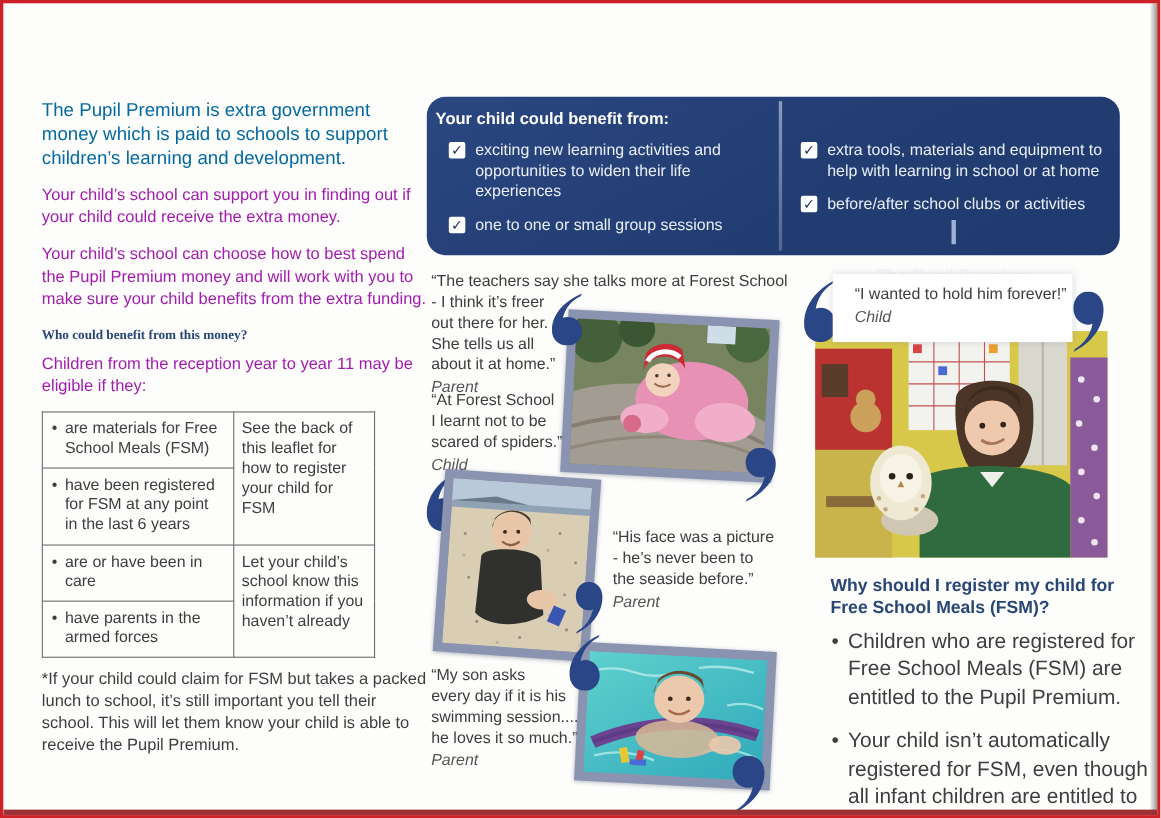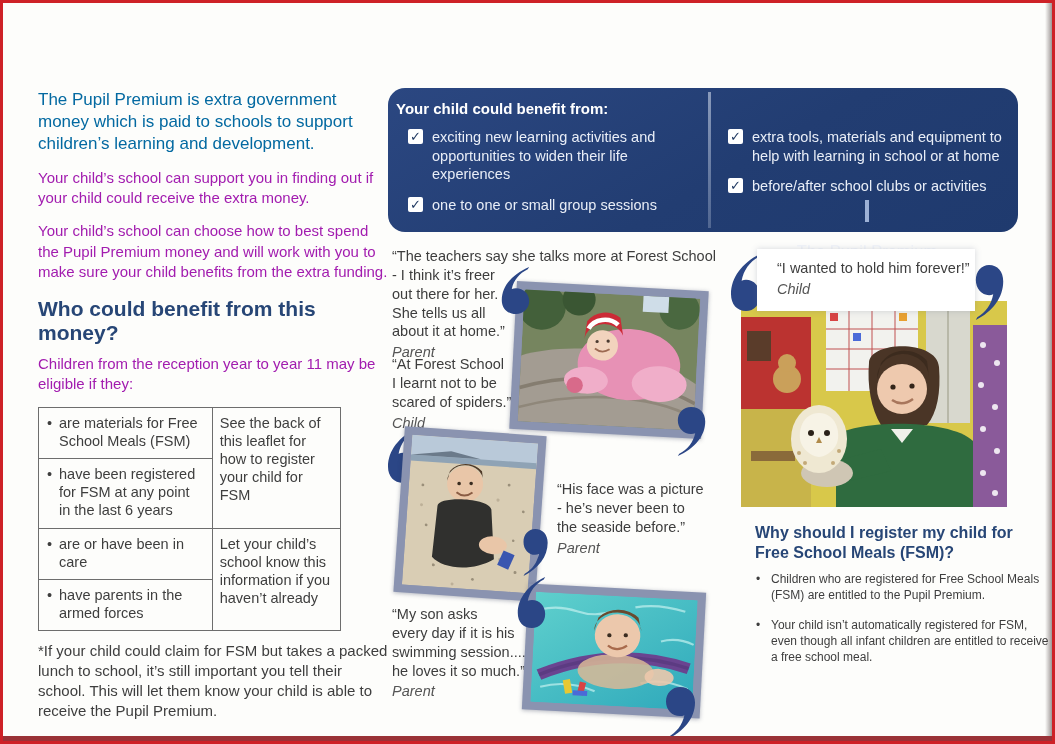--- a/index.html
+++ b/index.html
@@ -15,21 +15,21 @@
   
   .title{
     left:33px; top:14px; width:900px;
     font-size:41px; font-weight:bold; letter-spacing:-0.5px;
     color:#2e4c82;
   }
   
   .leftcol{left:35px; top:86px; width:352px;}
   .intro{font-size:17px; line-height:1.3; color:#0369a1; margin:0 0 13px 0;}
   .para{font-size:15px; line-height:1.34; color:#a21caf; margin:0 0 13px 0;}
-  .subhead{font-size:21px; font-weight:bold; color:#274676; margin:15px 0 9px 0;}
+  .subhead{font-size:12px; font-weight:bold; color:#274676; margin:15px 0 9px 0;font-family:Liberation Serif, serif;}
   table.elig{
     border-collapse:collapse; width:303px; margin:3px 0 10px 0;
     font-size:14.5px; line-height:1.25; color:#3e3e3e;
   }
   table.elig td{border:1px solid #6d6d6d; vertical-align:top; padding:6px 7px 8px 7px;}
   td.lc{width:168px;}
   td.rc{width:118px;}
   .bullet-item{display:block; position:relative; padding-left:13px;}
   .bullet-item::before{content:"•"; position:absolute; left:1px; top:0;}
   .footnote{font-size:15px; line-height:1.34; margin:8px 0 0 0;}
@@ -86,21 +86,21 @@
     left:754px; top:246px; width:218px; height:62px;
     background:#ffffff; z-index:3;
     box-shadow:0 0 6px rgba(90,100,130,.25);
     padding:10px 0 0 20px; box-sizing:border-box;
   }
   .fsm-head{
     left:752px; top:520px; width:296px;
     font-size:16px; font-weight:bold; line-height:1.25; color:#274676;
   }
   .fsm-bullets{left:752px; top:568px; width:300px;}
-  .fsm-bullets .bullet-item{font-size:12px; line-height:1.34; margin-bottom:14px; padding-left:16px;}
+  .fsm-bullets .bullet-item{font-size:19px; line-height:1.34; margin-bottom:14px; padding-left:16px;}
   
   .scan-right{position:absolute; right:0; top:0; bottom:0; width:7px; z-index:9;
     background:linear-gradient(to right, rgba(40,25,25,0), rgba(40,25,25,.45));}
   .scan-bottom{position:absolute; left:0; right:0; bottom:0; height:5px; z-index:9; background:#9a3237;}
 </style>
 </head>
 <body>
 
 <div class="page">
 

